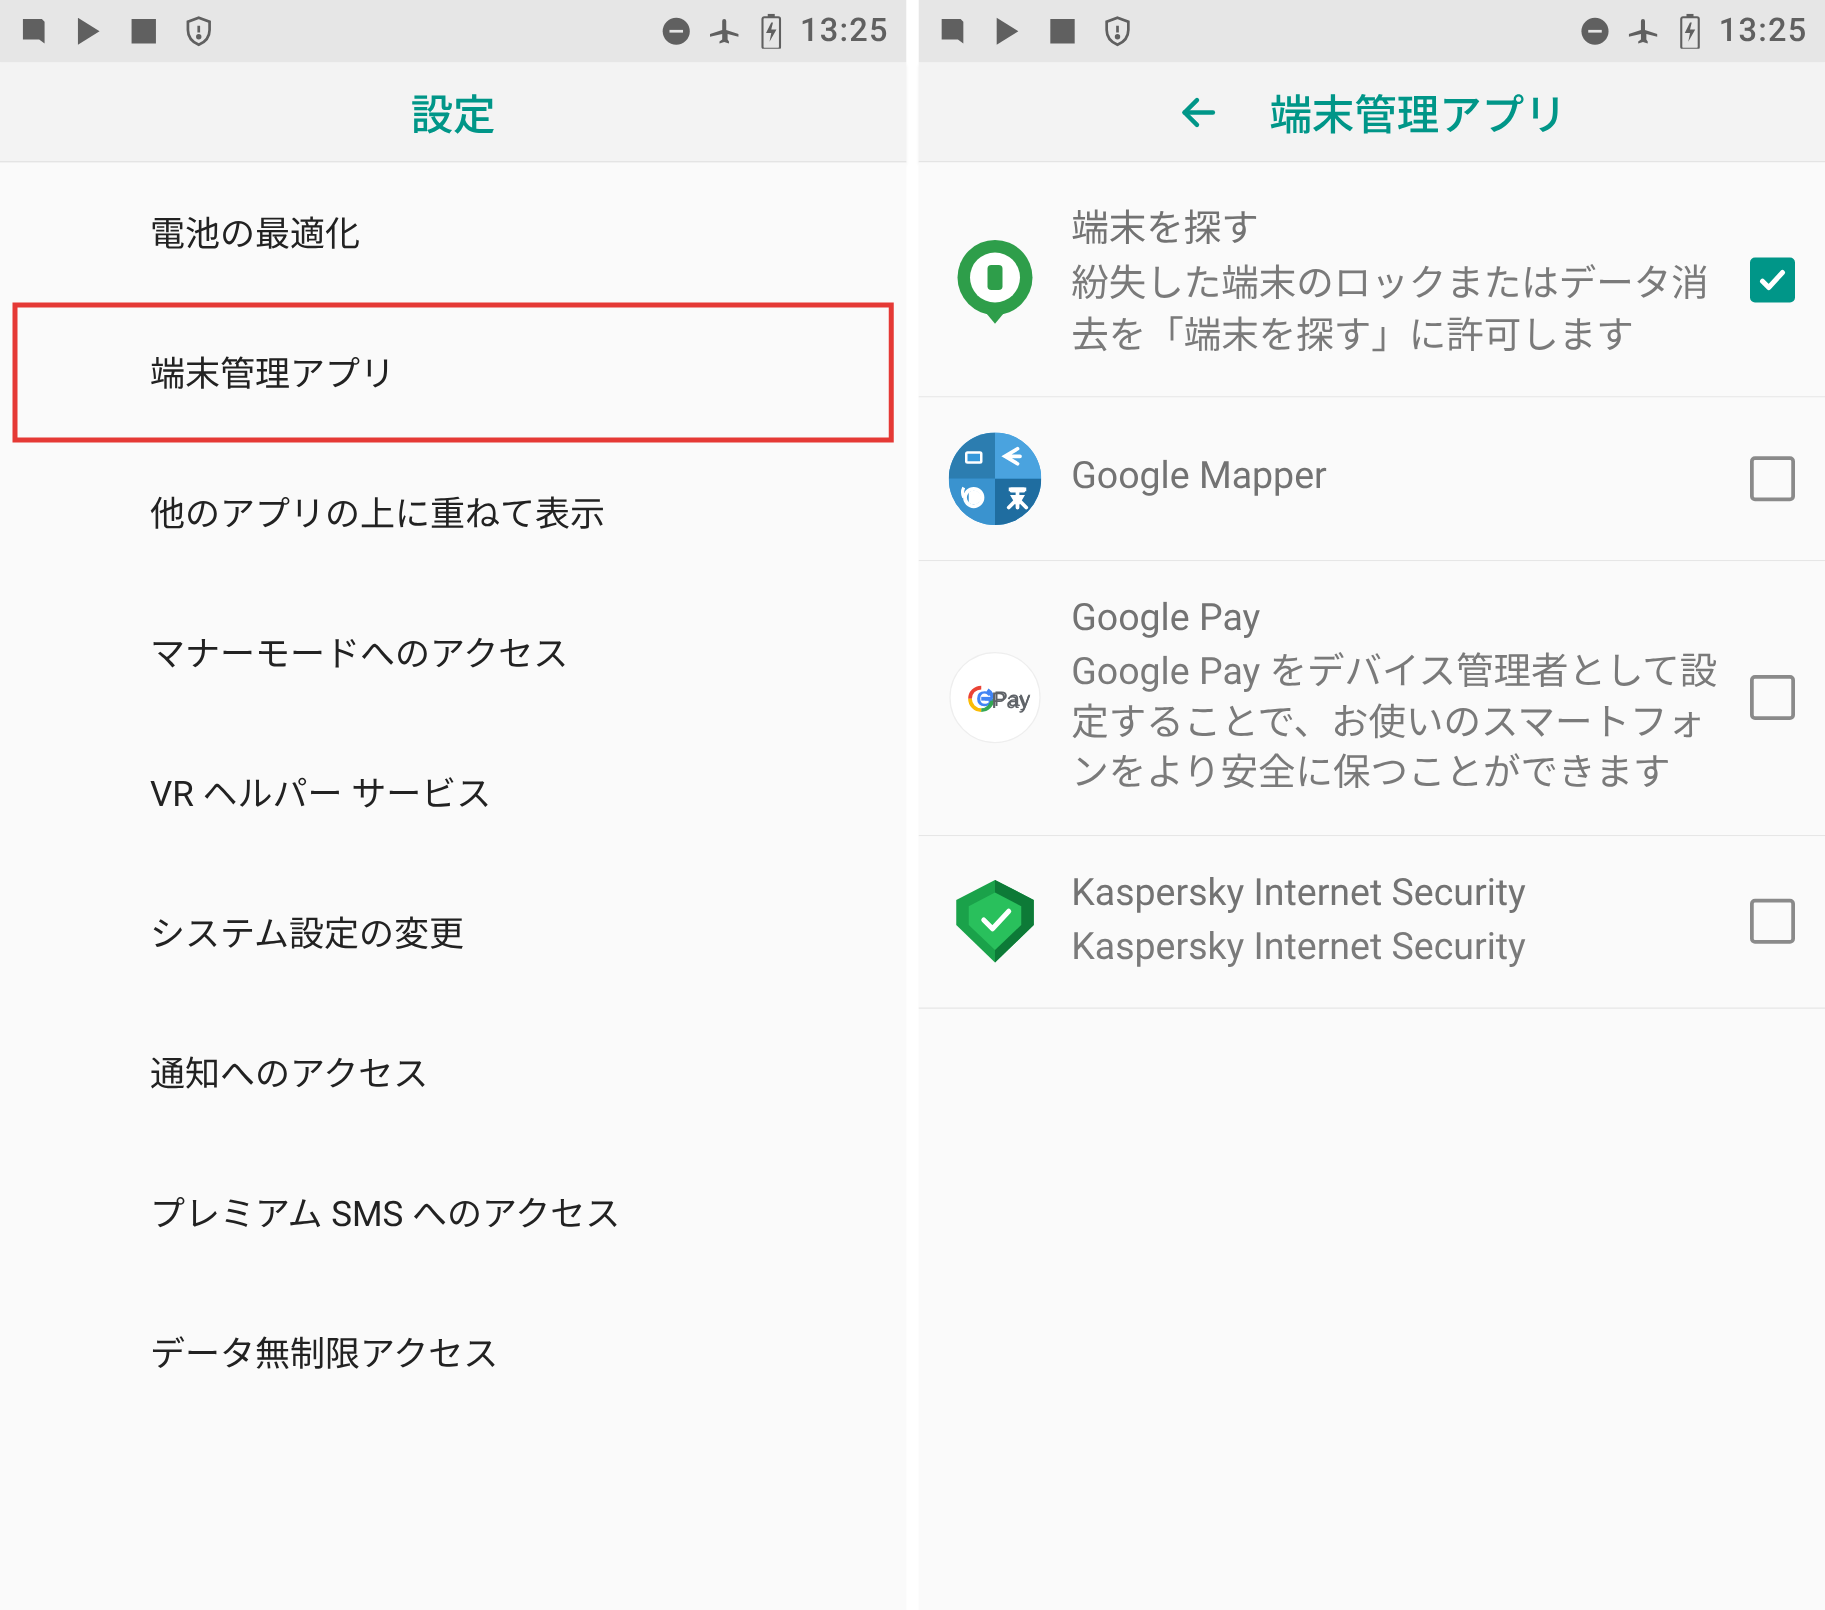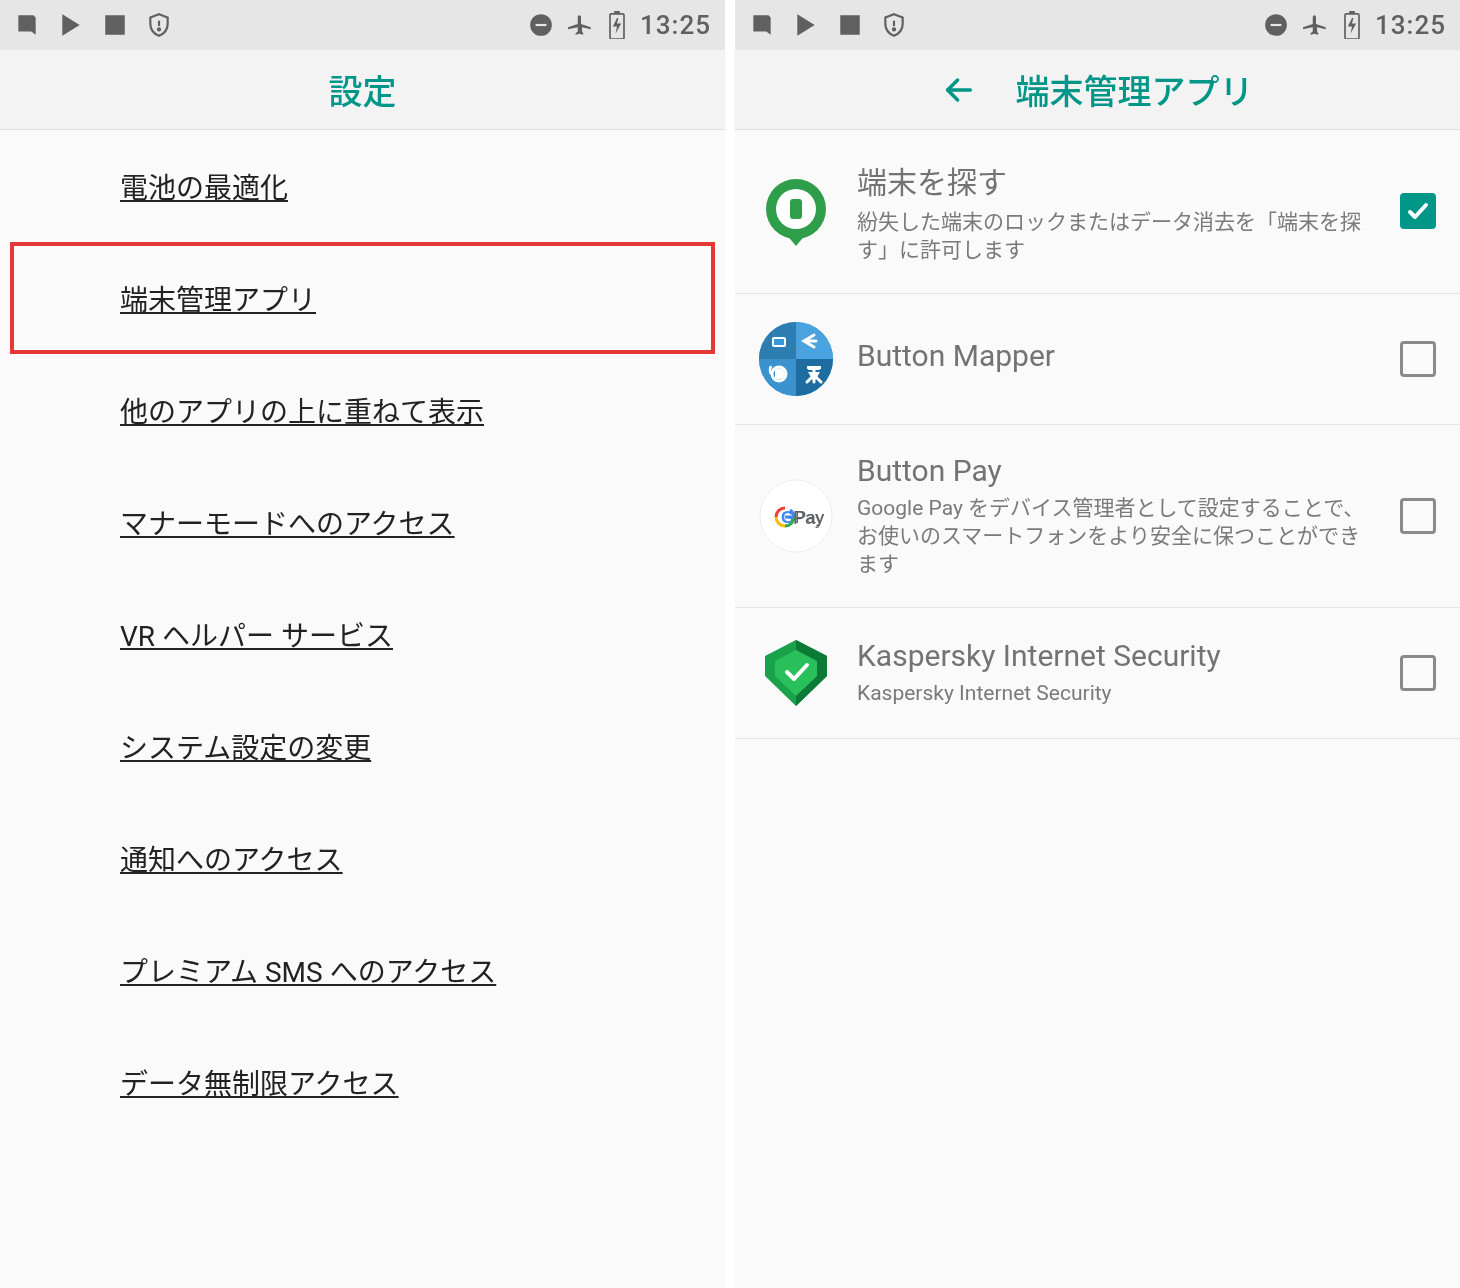--- a/index.html
+++ b/index.html
@@ -56,21 +56,20 @@
     background: #fafafa;
     overflow: hidden;
   }
   .settings-item {
     height: 112px;
     display: flex;
     align-items: center;
     padding-left: 120px;
     font-size: 28px;
     color: #222;
-    text-decoration: underline;
   }
   .settings-item.highlighted {
     border: 4px solid #e53935;
     margin-left: 10px;
     margin-right: 10px;
     padding-left: 106px;
   }
   
   .apps-list { flex: 1; background: #fafafa; }
   .app-row {
@@ -80,21 +79,21 @@
     border-bottom: 1px solid #e6e6e6;
     gap: 24px;
     background: #fafafa;
   }
   .app-icon {
     width: 74px; height: 74px; flex-shrink: 0;
     display: flex; align-items: center; justify-content: flex-start;
   }
   .app-text { flex: 1; min-width: 0; }
   .app-title { font-size: 30px; color: #737373; margin-bottom: 6px; }
-  .app-desc { font-size: 21px; color: #7a7a7a; line-height: 1.35; }
+  .app-desc { font-size: 30px; color: #7a7a7a; line-height: 1.35; }
   .checkbox {
     width: 36px; height: 36px; flex-shrink: 0;
     border: 3px solid #8a8a8a; border-radius: 4px;
     display:flex; align-items:center; justify-content:center;
   }
   .checkbox.checked {
     background: #009688; border-color: #009688;
   }
   .checkbox.checked svg { display:block; }
   .checkbox svg { display:none; }
@@ -277,21 +276,21 @@
             <path d="M16 48 a6 6 0 0 1 10 4 a6 6 0 0 1 -10 4 M14 52 a8 8 0 0 1 0 0" fill="#fff"></path>
             <circle cx="20" cy="52" r="7" fill="none" stroke="#fff" stroke-width="3"></circle>
             <path d="M12 52 q-2 -4 0 -8" stroke="#fff" stroke-width="2.5" fill="none"></path>
             <path d="M48 60 l7 -7 l7 7 M55 46 v14" stroke="#fff" stroke-width="3" fill="none" stroke-linecap="round"></path>
             <rect x="48" y="44" width="14" height="3" fill="#fff"></rect>
             <path d="M55 60 l-6 -10 h12 z" fill="#fff"></path>
             <rect x="49" y="44" width="12" height="4" fill="#fff" rx="1"></rect>
           </svg>
         </div>
         <div class="app-text">
-          <div class="app-title">Button Mapper</div>
+          <div class="app-title">Google Mapper</div>
         </div>
         <div class="checkbox"></div>
       </div>
       <div class="app-row">
         <div class="app-icon">
           <svg width="74" height="74" viewBox="0 0 74 74">
             <circle cx="37" cy="37" r="36" fill="#fff" stroke="#eee"></circle>
             <text x="22" y="44" font-family="Arial" font-size="17" font-weight="700" fill="#4285F4">G</text>
             <text x="36" y="44" font-family="Arial" font-size="17" fill="#5f6368">Pay</text>
             <circle cx="28" cy="38" r="8" fill="none"></circle>
@@ -300,21 +299,21 @@
               <path d="M9 0 A9 9 0 0 0 0 9" stroke="#EA4335" stroke-width="3" fill="none"></path>
               <path d="M0 9 A9 9 0 0 0 9 18" stroke="#FBBC05" stroke-width="3" fill="none"></path>
               <path d="M9 18 A9 9 0 0 0 18 9" stroke="#34A853" stroke-width="3" fill="none"></path>
               <path d="M18 9 A9 9 0 0 0 14 2" stroke="#4285F4" stroke-width="3" fill="none"></path>
               <rect x="9" y="7.5" width="9" height="3" fill="#4285F4"></rect>
             </g>
             <text x="34" y="45" font-family="Arial,Helvetica,sans-serif" font-size="18" fill="#5f6368" font-weight="500">Pay</text>
           </svg>
         </div>
         <div class="app-text">
-          <div class="app-title">Button Pay</div>
+          <div class="app-title">Google Pay</div>
           <div class="app-desc">Google Pay をデバイス管理者として設定することで、お使いのスマートフォンをより安全に保つことができます</div>
         </div>
         <div class="checkbox"></div>
       </div>
       <div class="app-row">
         <div class="app-icon">
           <svg width="74" height="74" viewBox="0 0 74 74">
             <polygon points="37,4 68,20 68,40 37,70 6,40 6,20" fill="#1aa24a"></polygon>
             <polygon points="37,4 68,20 68,40 37,70" fill="#0d7a37"></polygon>
             <polygon points="37,14 58,25 58,40 37,60 16,40 16,25" fill="#29c05c"></polygon>

